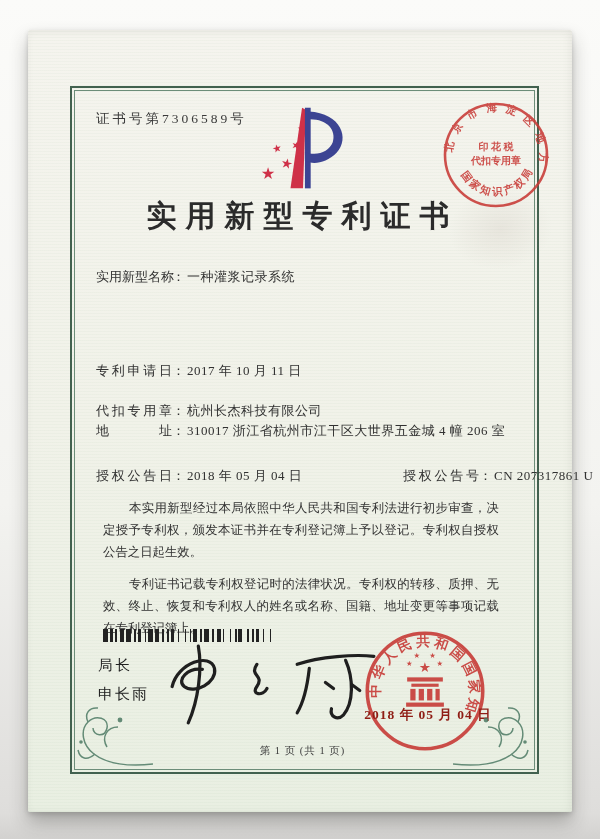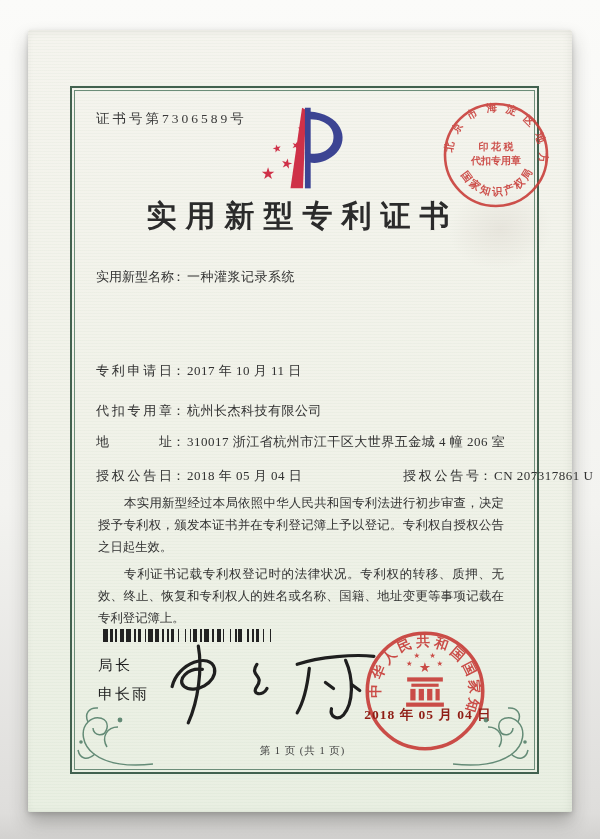--- a/index.html
+++ b/index.html
@@ -35,21 +35,21 @@
   }
   .row{position:absolute;left:68px;font-size:13px;color:#313131;white-space:nowrap;}
   .row .lbl{display:inline-block;width:76px;text-align:justify;text-align-last:justify;vertical-align:bottom;}
   .row .colon{margin-right:2px;}
   .row .val{letter-spacing:0.5px;}
   .row2col{position:absolute;left:307px;top:0;}
   .paras{
     position:absolute;left:66px;top:458px;width:414px;
     font-size:12.4px;line-height:22.2px;color:#313131;text-align:justify;
   }
-  .paras p{margin:4px;text-indent:2.1em;}
+  .paras p{margin:9px;text-indent:2.1em;}
   .barcode{position:absolute;left:75px;top:599px;width:172px;height:13px;font-size:0;}
   .barcode span{display:inline-block;height:100%;}
   .director-title{position:absolute;left:70px;top:626px;font-family:"Liberation Sans","DejaVu Sans",sans-serif;font-size:14.5px;color:#222;letter-spacing:3px;}
   .director-name{position:absolute;left:70px;top:655px;font-family:"Liberation Sans","DejaVu Sans",sans-serif;font-size:15px;color:#222;letter-spacing:2px;}
   .signature{position:absolute;left:130px;top:604px;width:232px;height:96px;}
   .seal-bottom{position:absolute;left:334px;top:598px;width:126px;height:126px;opacity:0.93;}
   .seal-date{
     position:absolute;left:318px;top:676px;width:164px;text-align:center;
     font-size:13.5px;font-weight:700;color:#8f1d15;letter-spacing:1px;white-space:nowrap;
   }
@@ -110,21 +110,21 @@
 
   <div class="row" style="top:238px">
     <span class="lbl">实用新型名称</span><span class="colon">：</span><span class="val">一种灌浆记录系统</span>
   </div>
   <div class="row" style="top:332px">
     <span class="lbl">专利申请日</span><span class="colon">：</span><span class="val">2017 年 10 月 11 日</span>
   </div>
   <div class="row" style="top:372px">
     <span class="lbl">代扣专用章</span><span class="colon">：</span><span class="val">杭州长杰科技有限公司</span>
   </div>
-  <div class="row" style="top:403px">
+  <div class="row" style="top:392px">
     <span class="lbl">地址</span><span class="colon">：</span><span class="val">310017 浙江省杭州市江干区大世界五金城 4 幢 206 室</span>
   </div>
   <div class="row" style="top:437px">
     <span class="lbl">授权公告日</span><span class="colon">：</span><span class="val">2018 年 05 月 04 日</span>
     <span class="row2col"><span class="lbl">授权公告号</span><span class="colon">：</span><span class="val">CN 207317861 U</span></span>
   </div>
 
   <div class="paras">
     <p>本实用新型经过本局依照中华人民共和国专利法进行初步审查，决定授予专利权，颁发本证书并在专利登记簿上予以登记。专利权自授权公告之日起生效。</p>
     <p>专利证书记载专利权登记时的法律状况。专利权的转移、质押、无效、终止、恢复和专利权人的姓名或名称、国籍、地址变更等事项记载在专利登记簿上。</p>

